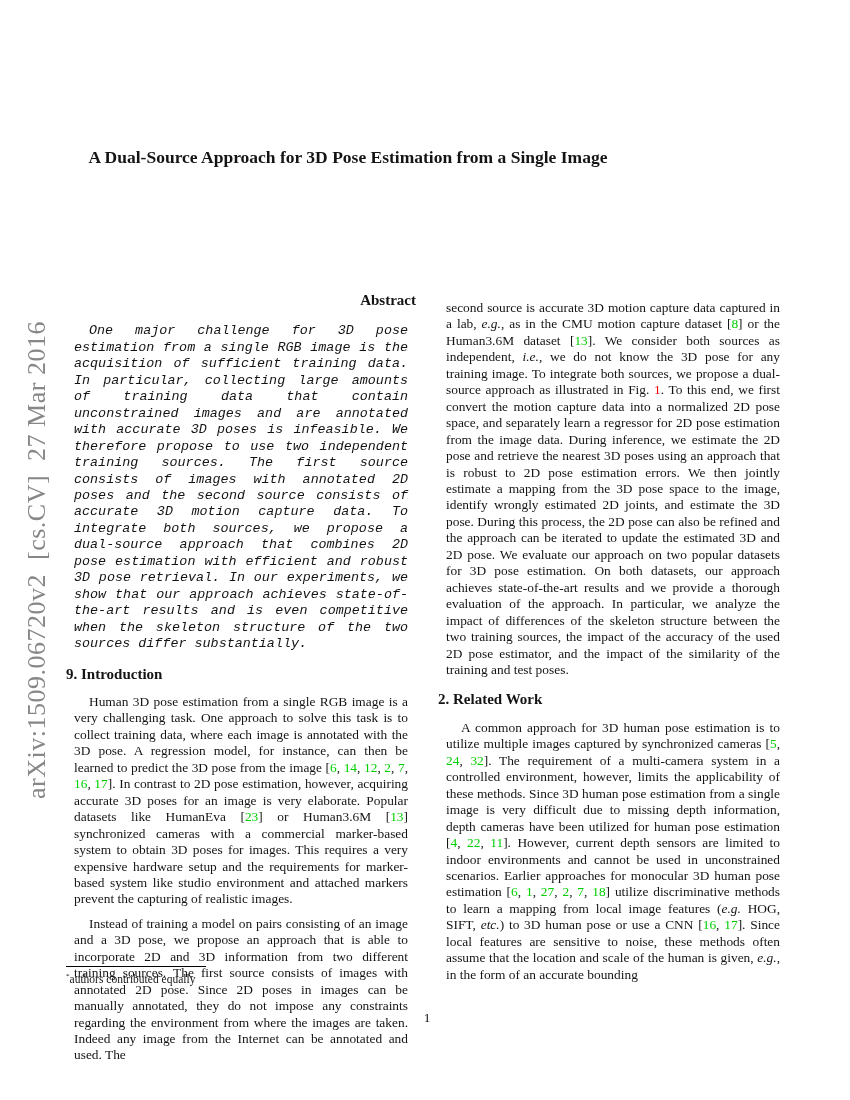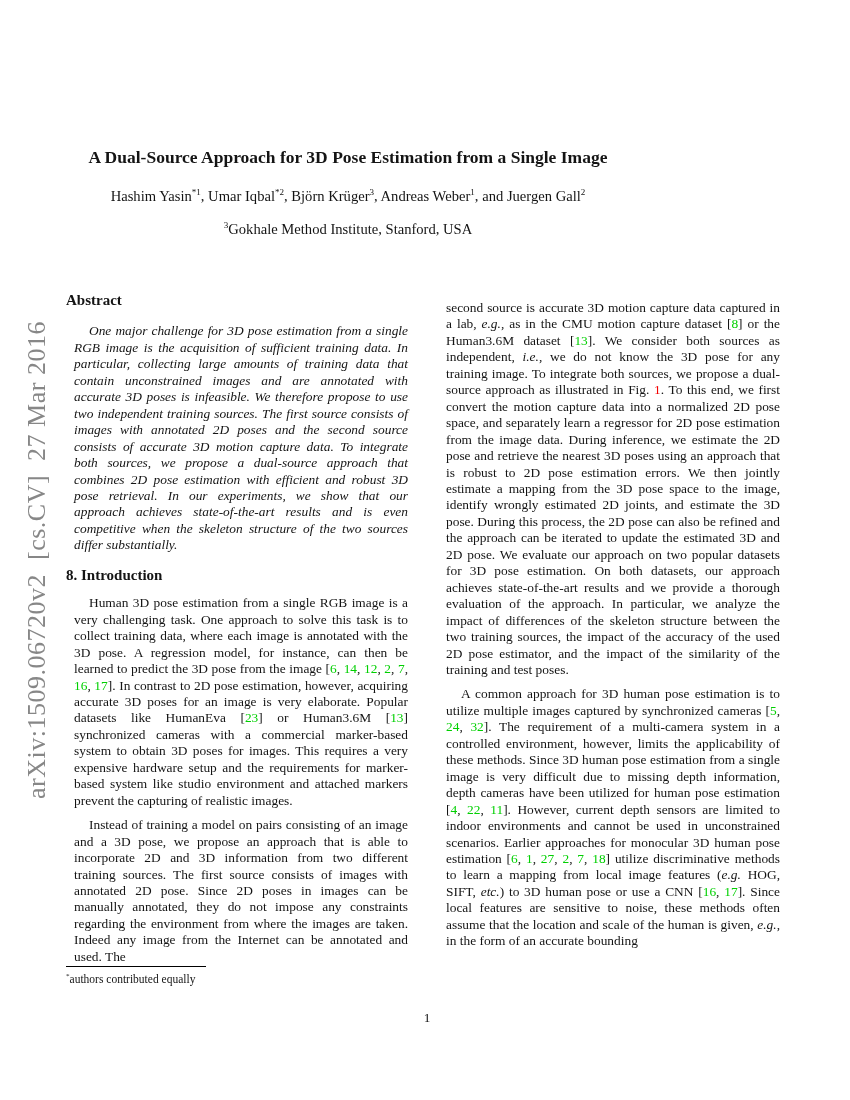--- a/index.html
+++ b/index.html
@@ -13,57 +13,56 @@
     transform:translate(-50%,-50%) rotate(-90deg);
     white-space:pre;color:var(--wm,#888);font-size:26px;letter-spacing:.5px;
   }
   .header{position:absolute;top:0;left:0;width:696px;text-align:center;}
   .title{margin:147px 0 0 0;font-size:17.5px;font-weight:bold;}
   .authors{margin:20px 0 0 0;font-size:14.6px;}
   .affils{margin:13px 0 0 0;font-size:14.6px;line-height:22px;}
   .col{position:absolute;top:292px;width:350px;font-size:13.4px;line-height:16.45px;text-align:justify;}
   .col-left{left:66px;}
   .col-right{left:438px;}
-  .abs-heading{font-size:15px;font-weight:bold;text-align:left;margin:0 0 15px 0;}
-  .abs-body{font-style:italic;}
+  .abs-heading{font-size:15px;font-weight:bold;text-align:right;margin:0 0 15px 0;}
+  .abs-body{font-style:italic;font-family:Liberation Mono, monospace;}
   .sec-heading{font-size:15px;font-weight:bold;text-align:left;margin:13px 0 12px 0;}
   .col p{margin:8px;text-indent:15px;}
   .col p.noindent{text-indent:0;}
   .cite{color:var(--cite,#00d000);}
   .figref{color:var(--figref,#f40000);}
   sup{font-size:.62em;line-height:0;vertical-align:super;}
   .footnote-block{position:absolute;left:66px;top:966px;width:350px;font-size:11.5px;line-height:14px;text-align:left;}
   .footnote-rule{width:140px;border-top:1px solid #000;margin:0 0 5px 0;}
   .pageno{position:absolute;top:1010px;left:66px;width:722px;text-align:center;font-size:13.4px;}
 </style>
 </head>
 <body style="--cite: #00d000; --figref: #f40000; --wm: #878787;">
 
 <div class="watermark">arXiv:1509.06720v2  [cs.CV]  27 Mar 2016</div>
 
 <div class="header">
   <div class="title">A Dual-Source Approach for 3D Pose Estimation from a Single Image</div>
-  <div class="authors">Hashim Yasin<sup>*1</sup>, Umar Iqbal<sup>*2</sup>, Björn Krüger<sup>3</sup>, Andreas Weber<sup>1</sup>, and Juergen Gall<sup>2</sup></div>
   <div class="affils">
-    <div><sup>3</sup>Gokhale Method Institute, Stanford, USA</div>
   </div>
 </div>
 
 <div class="col col-left">
   <div class="abs-heading">Abstract</div>
   <div class="abs-body">
     <p>One major challenge for 3D pose estimation from a single RGB image is the acquisition of sufficient training data. In particular, collecting large amounts of training data that contain unconstrained images and are annotated with accurate 3D poses is infeasible. We therefore propose to use two independent training sources. The first source consists of images with annotated 2D poses and the second source consists of accurate 3D motion capture data. To integrate both sources, we propose a dual-source approach that combines 2D pose estimation with efficient and robust 3D pose retrieval. In our experiments, we show that our approach achieves state-of-the-art results and is even competitive when the skeleton structure of the two sources differ substantially.</p>
   </div>
-  <div class="sec-heading">8. Introduction</div>
+  <div class="sec-heading">9. Introduction</div>
   <p>Human 3D pose estimation from a single RGB image is a very challenging task. One approach to solve this task is to collect training data, where each image is annotated with the 3D pose. A regression model, for instance, can then be learned to predict the 3D pose from the image [<span class="cite">6</span>, <span class="cite">14</span>, <span class="cite">12</span>, <span class="cite">2</span>, <span class="cite">7</span>, <span class="cite">16</span>, <span class="cite">17</span>]. In contrast to 2D pose estimation, however, acquiring accurate 3D poses for an image is very elaborate. Popular datasets like HumanEva [<span class="cite">23</span>] or Human3.6M [<span class="cite">13</span>] synchronized cameras with a commercial marker-based system to obtain 3D poses for images. This requires a very expensive hardware setup and the requirements for marker-based system like studio environment and attached markers prevent the capturing of realistic images.</p>
   <p>Instead of training a model on pairs consisting of an image and a 3D pose, we propose an approach that is able to incorporate 2D and 3D information from two different training sources. The first source consists of images with annotated 2D pose. Since 2D poses in images can be manually annotated, they do not impose any constraints regarding the environment from where the images are taken. Indeed any image from the Internet can be annotated and used. The</p>
 </div>
 
 <div class="col col-right">
   <p class="noindent">second source is accurate 3D motion capture data captured in a lab, <em>e.g.</em>, as in the CMU motion capture dataset [<span class="cite">8</span>] or the Human3.6M dataset [<span class="cite">13</span>]. We consider both sources as independent, <em>i.e.</em>, we do not know the 3D pose for any training image. To integrate both sources, we propose a dual-source approach as illustrated in Fig. <span class="figref">1</span>. To this end, we first convert the motion capture data into a normalized 2D pose space, and separately learn a regressor for 2D pose estimation from the image data. During inference, we estimate the 2D pose and retrieve the nearest 3D poses using an approach that is robust to 2D pose estimation errors. We then jointly estimate a mapping from the 3D pose space to the image, identify wrongly estimated 2D joints, and estimate the 3D pose. During this process, the 2D pose can also be refined and the approach can be iterated to update the estimated 3D and 2D pose. We evaluate our approach on two popular datasets for 3D pose estimation. On both datasets, our approach achieves state-of-the-art results and we provide a thorough evaluation of the approach. In particular, we analyze the impact of differences of the skeleton structure between the two training sources, the impact of the accuracy of the used 2D pose estimator, and the impact of the similarity of the training and test poses.</p>
+  <div class="sec-heading">2. Related Work</div>
   <p>A common approach for 3D human pose estimation is to utilize multiple images captured by synchronized cameras [<span class="cite">5</span>, <span class="cite">24</span>, <span class="cite">32</span>]. The requirement of a multi-camera system in a controlled environment, however, limits the applicability of these methods. Since 3D human pose estimation from a single image is very difficult due to missing depth information, depth cameras have been utilized for human pose estimation [<span class="cite">4</span>, <span class="cite">22</span>, <span class="cite">11</span>]. However, current depth sensors are limited to indoor environments and cannot be used in unconstrained scenarios. Earlier approaches for monocular 3D human pose estimation [<span class="cite">6</span>, <span class="cite">1</span>, <span class="cite">27</span>, <span class="cite">2</span>, <span class="cite">7</span>, <span class="cite">18</span>] utilize discriminative methods to learn a mapping from local image features (<em>e.g.</em> HOG, SIFT, <em>etc.</em>) to 3D human pose or use a CNN [<span class="cite">16</span>, <span class="cite">17</span>]. Since local features are sensitive to noise, these methods often assume that the location and scale of the human is given, <em>e.g.</em>, in the form of an accurate bounding</p>
 </div>
 
 <div class="footnote-block">
   <div class="footnote-rule"></div>
   <div><sup>*</sup>authors contributed equally</div>
 </div>
 
 <div class="pageno">1</div>
 

